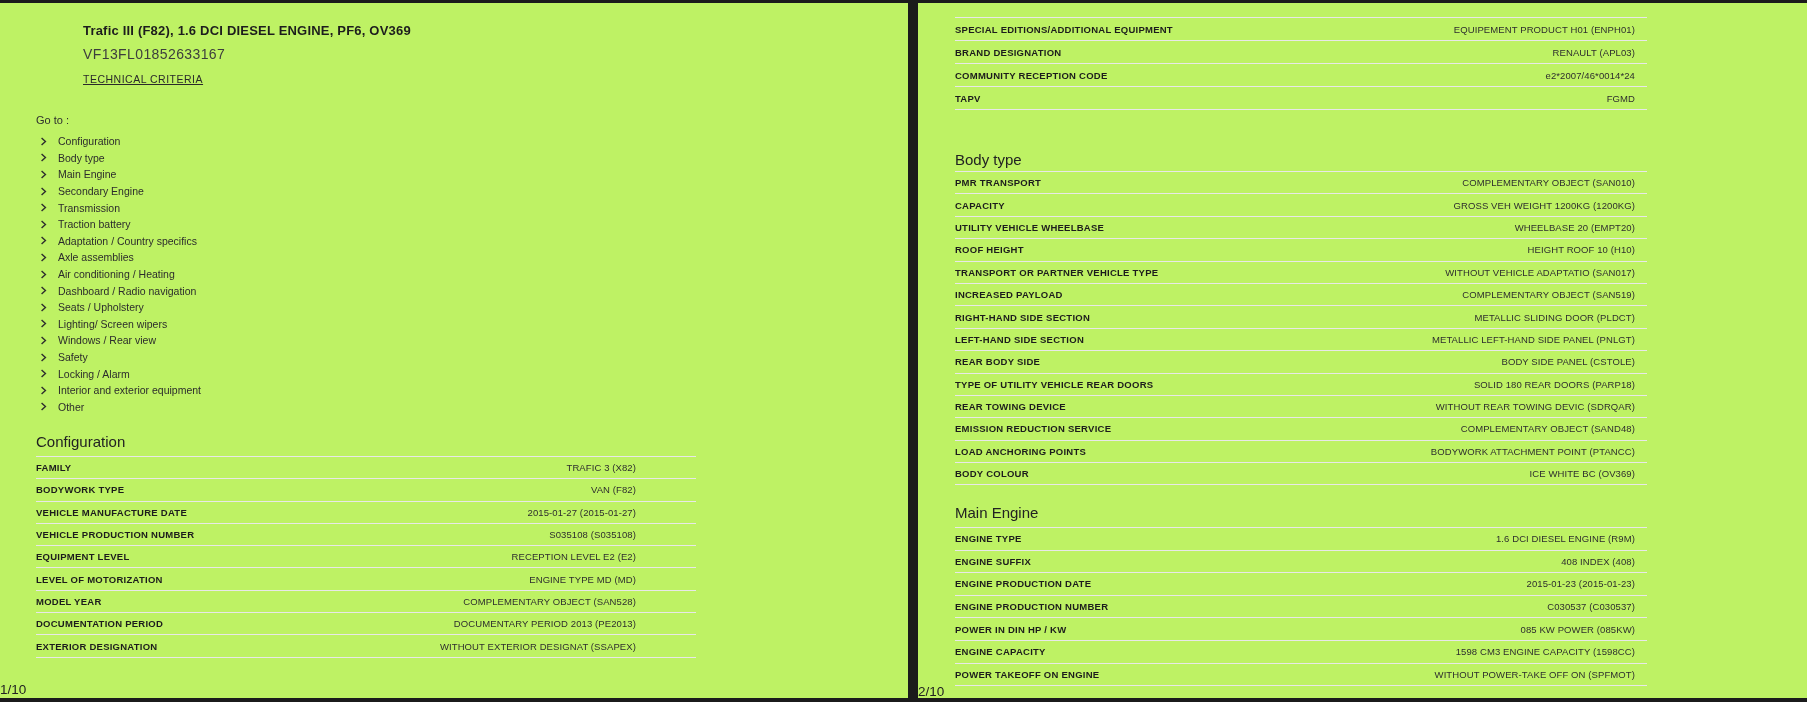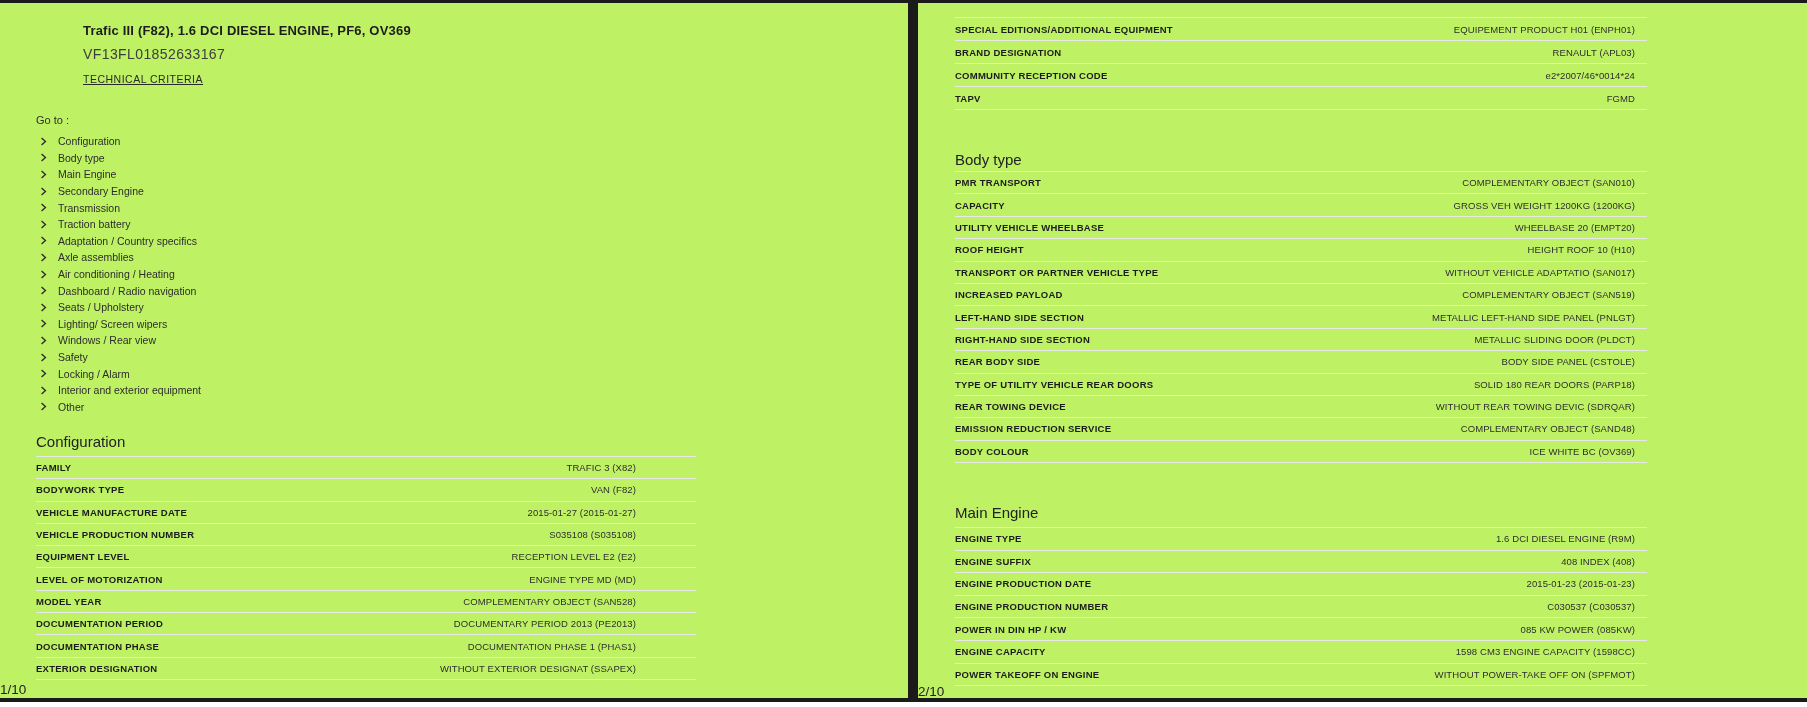--- a/index.html
+++ b/index.html
@@ -195,24 +195,20 @@
         </div>
         <div class="spec-row">
           <div class="spec-label">MODEL YEAR</div>
           <div class="spec-value">COMPLEMENTARY OBJECT (SAN528)</div>
         </div>
         <div class="spec-row">
           <div class="spec-label">DOCUMENTATION PERIOD</div>
           <div class="spec-value">DOCUMENTARY PERIOD 2013 (PE2013)</div>
         </div>
         <div class="spec-row">
-          <div class="spec-label">DOCUMENTATION PHASE</div>
-          <div class="spec-value">DOCUMENTATION PHASE 1 (PHAS1)</div>
-        </div>
-        <div class="spec-row">
           <div class="spec-label">EXTERIOR DESIGNATION</div>
           <div class="spec-value">WITHOUT EXTERIOR DESIGNAT (SSAPEX)</div>
         </div>
       </div>
     <div class="footer p1-footer">1/10</div>
   </section>
 
   <div class="divider"></div>
 
   <section class="page page2">
@@ -254,42 +250,46 @@
         </div>
         <div class="spec-row">
           <div class="spec-label">TRANSPORT OR PARTNER VEHICLE TYPE</div>
           <div class="spec-value">WITHOUT VEHICLE ADAPTATIO (SAN017)</div>
         </div>
         <div class="spec-row">
           <div class="spec-label">INCREASED PAYLOAD</div>
           <div class="spec-value">COMPLEMENTARY OBJECT (SAN519)</div>
         </div>
         <div class="spec-row">
+          <div class="spec-label">RIGHT-HAND SIDE SECTION</div>
+          <div class="spec-value">METALLIC SLIDING DOOR (PLDCT)</div>
+        </div>
+        <div class="spec-row">
           <div class="spec-label">LEFT-HAND SIDE SECTION</div>
           <div class="spec-value">METALLIC LEFT-HAND SIDE PANEL (PNLGT)</div>
         </div>
         <div class="spec-row">
-          <div class="spec-label">RIGHT-HAND SIDE SECTION</div>
-          <div class="spec-value">METALLIC SLIDING DOOR (PLDCT)</div>
-        </div>
-        <div class="spec-row">
           <div class="spec-label">REAR BODY SIDE</div>
           <div class="spec-value">BODY SIDE PANEL (CSTOLE)</div>
         </div>
         <div class="spec-row">
           <div class="spec-label">TYPE OF UTILITY VEHICLE REAR DOORS</div>
           <div class="spec-value">SOLID 180 REAR DOORS (PARP18)</div>
         </div>
         <div class="spec-row">
           <div class="spec-label">REAR TOWING DEVICE</div>
           <div class="spec-value">WITHOUT REAR TOWING DEVIC (SDRQAR)</div>
         </div>
         <div class="spec-row">
           <div class="spec-label">EMISSION REDUCTION SERVICE</div>
           <div class="spec-value">COMPLEMENTARY OBJECT (SAND48)</div>
+        </div>
+        <div class="spec-row">
+          <div class="spec-label">LOAD ANCHORING POINTS</div>
+          <div class="spec-value">BODYWORK ATTACHMENT POINT (PTANCC)</div>
         </div>
         <div class="spec-row">
           <div class="spec-label">BODY COLOUR</div>
           <div class="spec-value">ICE WHITE BC (OV369)</div>
         </div>
       </div>
     <h2 class="sec-h p2-sec-main">Main Engine</h2>
     <div class="spec-table p2-table-c">
         <div class="spec-row">
           <div class="spec-label">ENGINE TYPE</div>

